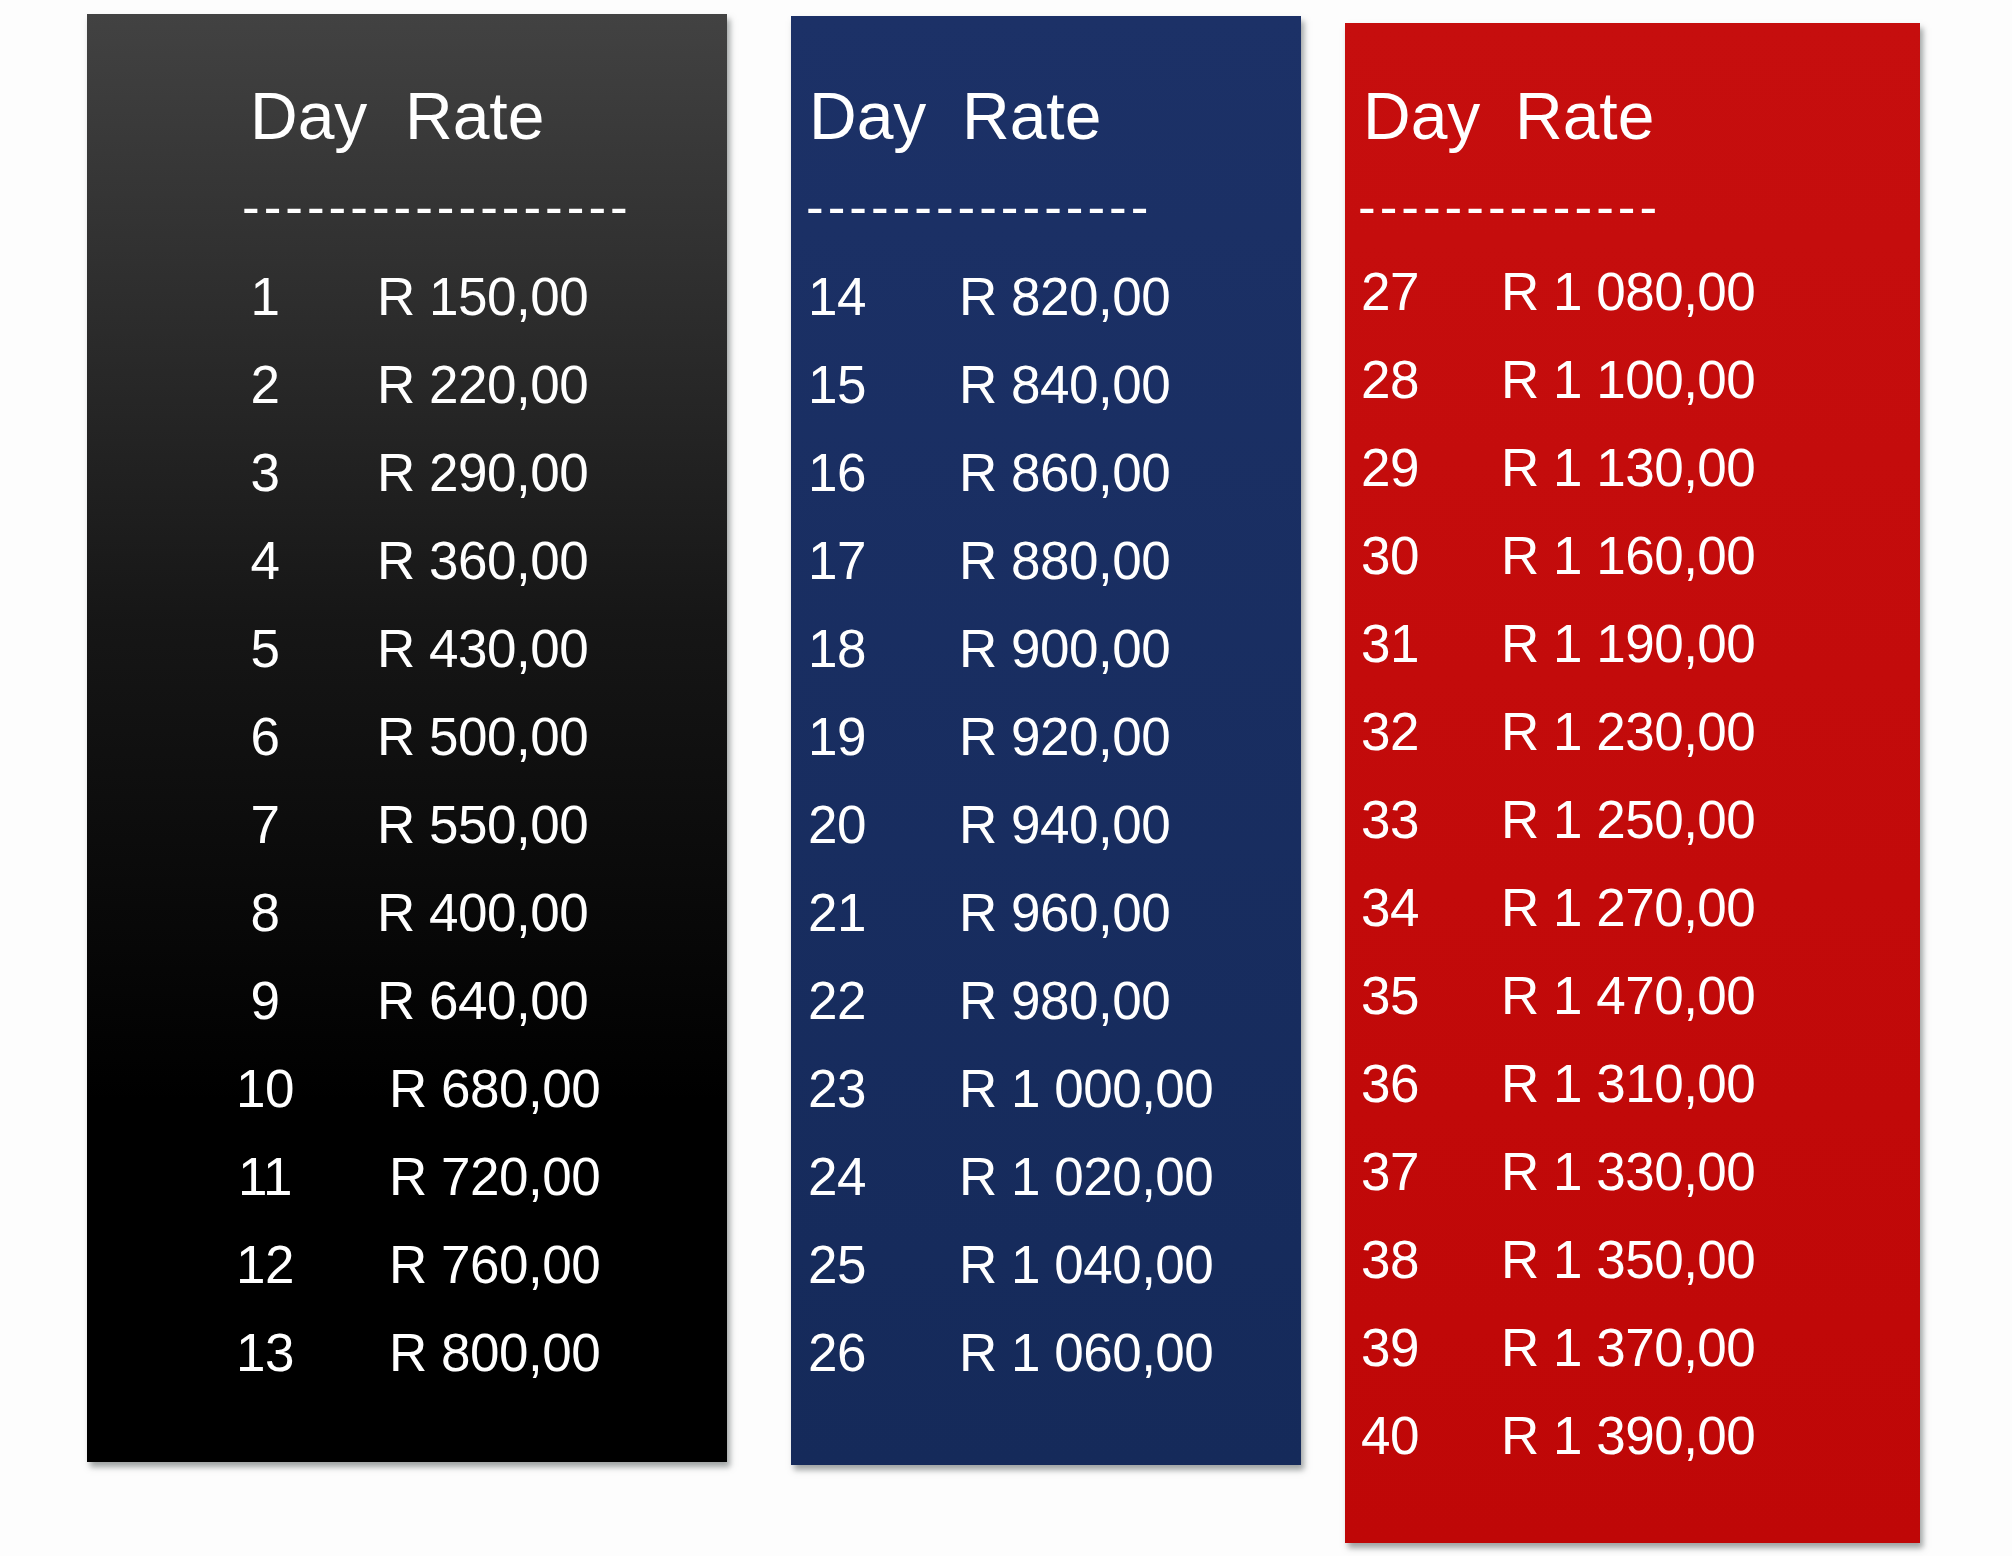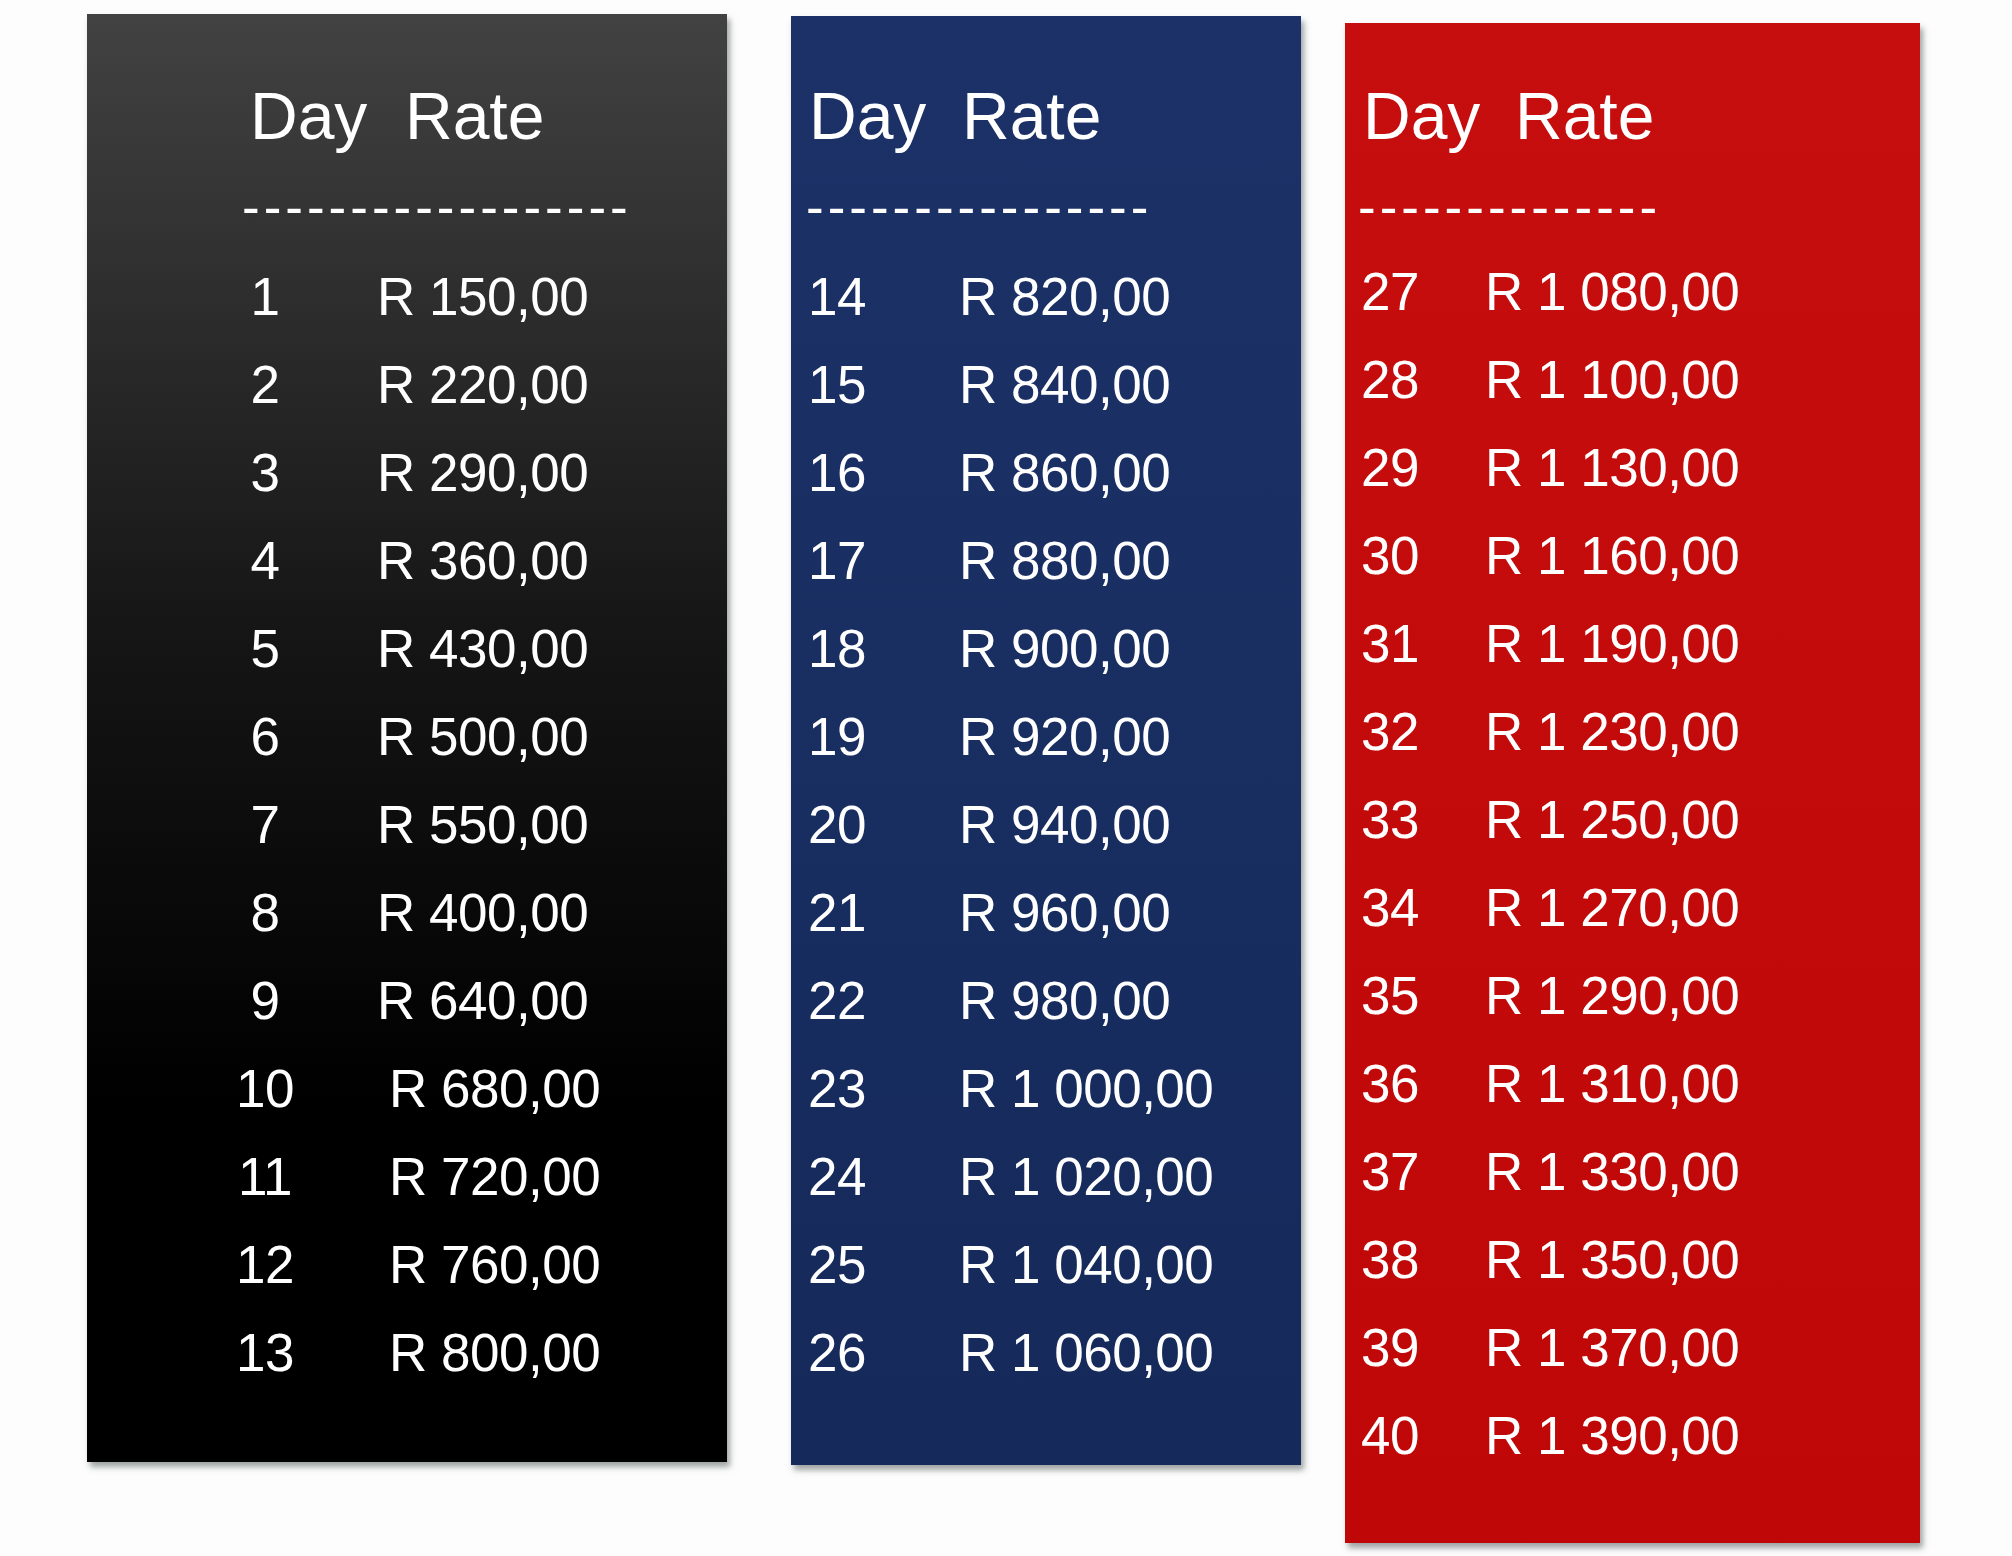--- a/index.html
+++ b/index.html
@@ -56,21 +56,21 @@
   .p2 .row .day  { left: 17px; }
   .p2 .row .rate { left: 168px; }
 
   
   .p3 .hdr { top: 49px; }
   .p3 .hdr .day-h  { left: 18px; }
   .p3 .hdr .rate-h { left: 170px; }
   .p3 .divider { top: 140px; left: 13px; }
   .p3 .rows { top: 225px; }
   .p3 .row .day  { left: 16px; }
-  .p3 .row .rate { left: 140px; text-align: right; }
+  .p3 .row .rate { left: 156px; text-align: right; }
 </style>
 </head>
 <body>
 
 <section class="panel p1">
   <div class="hdr">
     <span class="day-h">Day</span>
     <span class="rate-h">Rate</span>
   </div>
   <div class="divider">------------------</div>
@@ -226,21 +226,21 @@
       <div class="row" data-digits="2">
         <span class="day">33</span>
         <span class="rate">R 1 250,00</span>
       </div>
       <div class="row" data-digits="2">
         <span class="day">34</span>
         <span class="rate">R 1 270,00</span>
       </div>
       <div class="row" data-digits="2">
         <span class="day">35</span>
-        <span class="rate">R 1 290,00</span>
+        <span class="rate">R 1 470,00</span>
       </div>
       <div class="row" data-digits="2">
         <span class="day">36</span>
         <span class="rate">R 1 310,00</span>
       </div>
       <div class="row" data-digits="2">
         <span class="day">37</span>
         <span class="rate">R 1 330,00</span>
       </div>
       <div class="row" data-digits="2">

